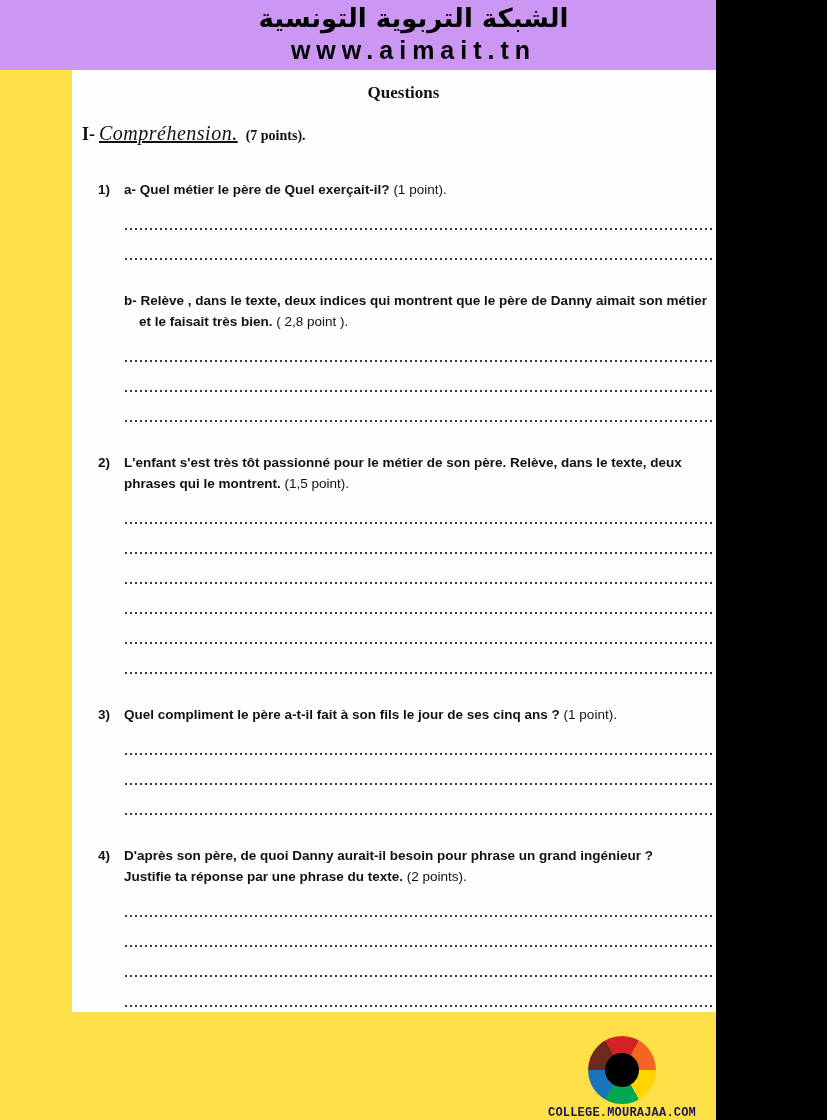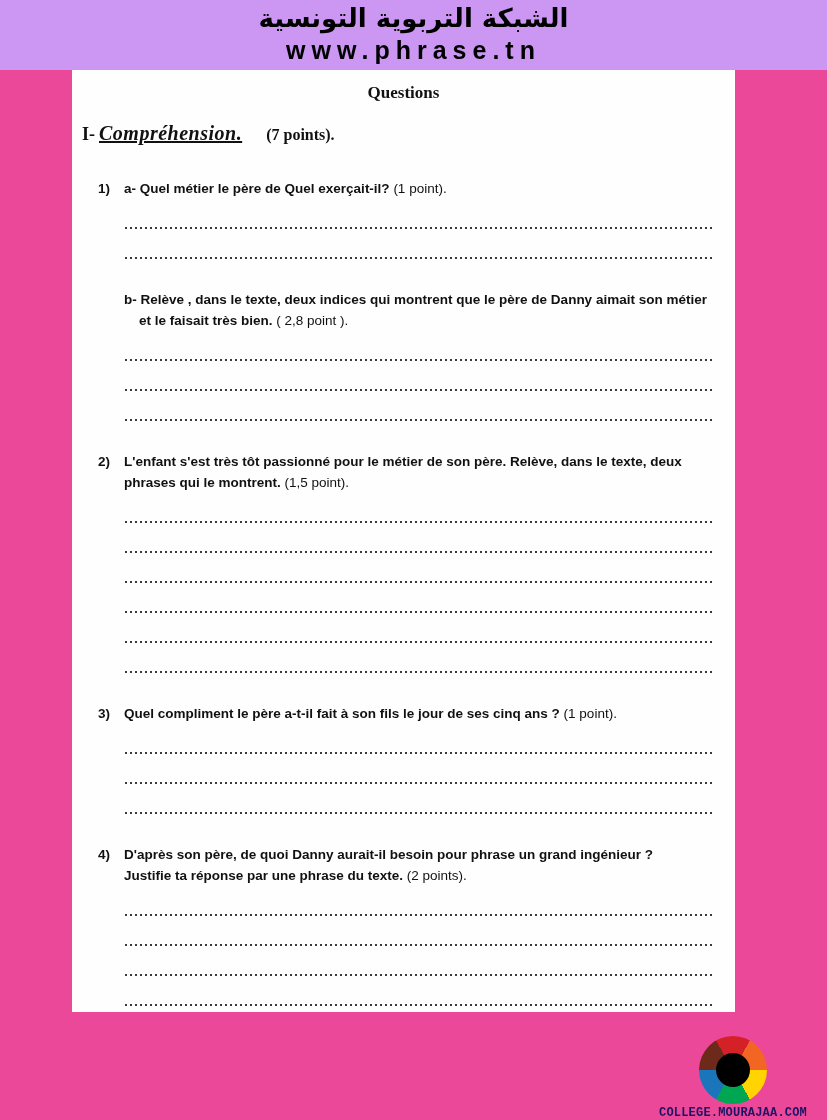--- a/index.html
+++ b/index.html
@@ -1,33 +1,33 @@
 <!DOCTYPE html>
 <html><head>
 <meta charset="utf-8">
 <style>
   html,body{margin:0;padding:0;background:#000;}
-  .canvas{position:relative;width:827px;height:1120px;background:#ec4899;overflow:hidden;
+  .canvas{position:relative;width:716px;height:1120px;background:#fde047;overflow:hidden;
           font-family:"Liberation Sans",sans-serif;}
   
   .banner{position:absolute;left:0;top:0;width:827px;height:70px;text-align:center;}
   .arabic{font-family:"DejaVu Sans",sans-serif;font-weight:bold;font-size:26px;line-height:32px;
           padding-top:2px;color:#000;}
   .site{font-family:"Liberation Sans",sans-serif;font-weight:bold;font-size:25px;line-height:32px;
         letter-spacing:6px;color:#000;}
   
   .sheet{position:absolute;left:72px;top:70px;width:663px;height:942px;background:#fefefe;
          padding:10px 0 8px 0;box-sizing:border-box;color:#111;}
   .sheet-title{margin:2px 0 0 0;text-align:center;font-family:"Liberation Serif",serif;
                font-weight:bold;font-size:17px;line-height:22px;}
   .section-head{margin:16px 0 0 10px;font-family:"Liberation Serif",serif;line-height:26px;}
   .roman{font-weight:bold;font-size:18px;}
-  .sec-name{font-weight:bold;font-style:italic;font-size:20px;text-decoration:underline;
+  .sec-name{font-weight:normal;font-style:italic;font-size:20px;text-decoration:underline;
             letter-spacing:.5px;}
-  .sec-pts{font-weight:bold;font-size:16px;margin-left:20px;}
+  .sec-pts{font-weight:bold;font-size:14px;margin-left:4px;}
   
   .q-row{display:flex;margin-top:30px;font-size:13.5px;font-weight:bold;line-height:21px;}
   .q-num{width:26px;margin-left:26px;flex:none;}
   .q-num-empty{width:26px;margin-left:26px;flex:none;}
   .q-text{flex:1;margin-right:18px;}
   .q-text.hang{text-indent:-15px;padding-left:15px;}
   .q-pts{font-weight:normal;}
   .ans-line{height:2px;margin:28px 20px 0 53px;
             background:repeating-linear-gradient(90deg,#3a3a3a 0 2px,rgba(0,0,0,0) 2px 5px);}
   
@@ -37,21 +37,21 @@
   .logo-caption{margin-top:2px;font-weight:bold;font-size:12px;letter-spacing:.2px;
                 font-family:"Liberation Sans",sans-serif;}
 </style>
 </head>
 <body>
 
 <div class="canvas">
 
   <header class="banner" style="background: rgb(203, 151, 243);">
     <div class="arabic">الشبكة التربوية التونسية</div>
-    <div class="site">www.phrase.tn</div>
+    <div class="site">www.aimait.tn</div>
   </header>
 
   <div class="sheet">
     <h1 class="sheet-title">Questions</h1>
     <div class="section-head">
       <span class="roman">I-</span>
       <span class="sec-name">Compréhension.</span>
       <span class="sec-pts">(7 points).</span>
     </div>
     <div id="questions-area">

